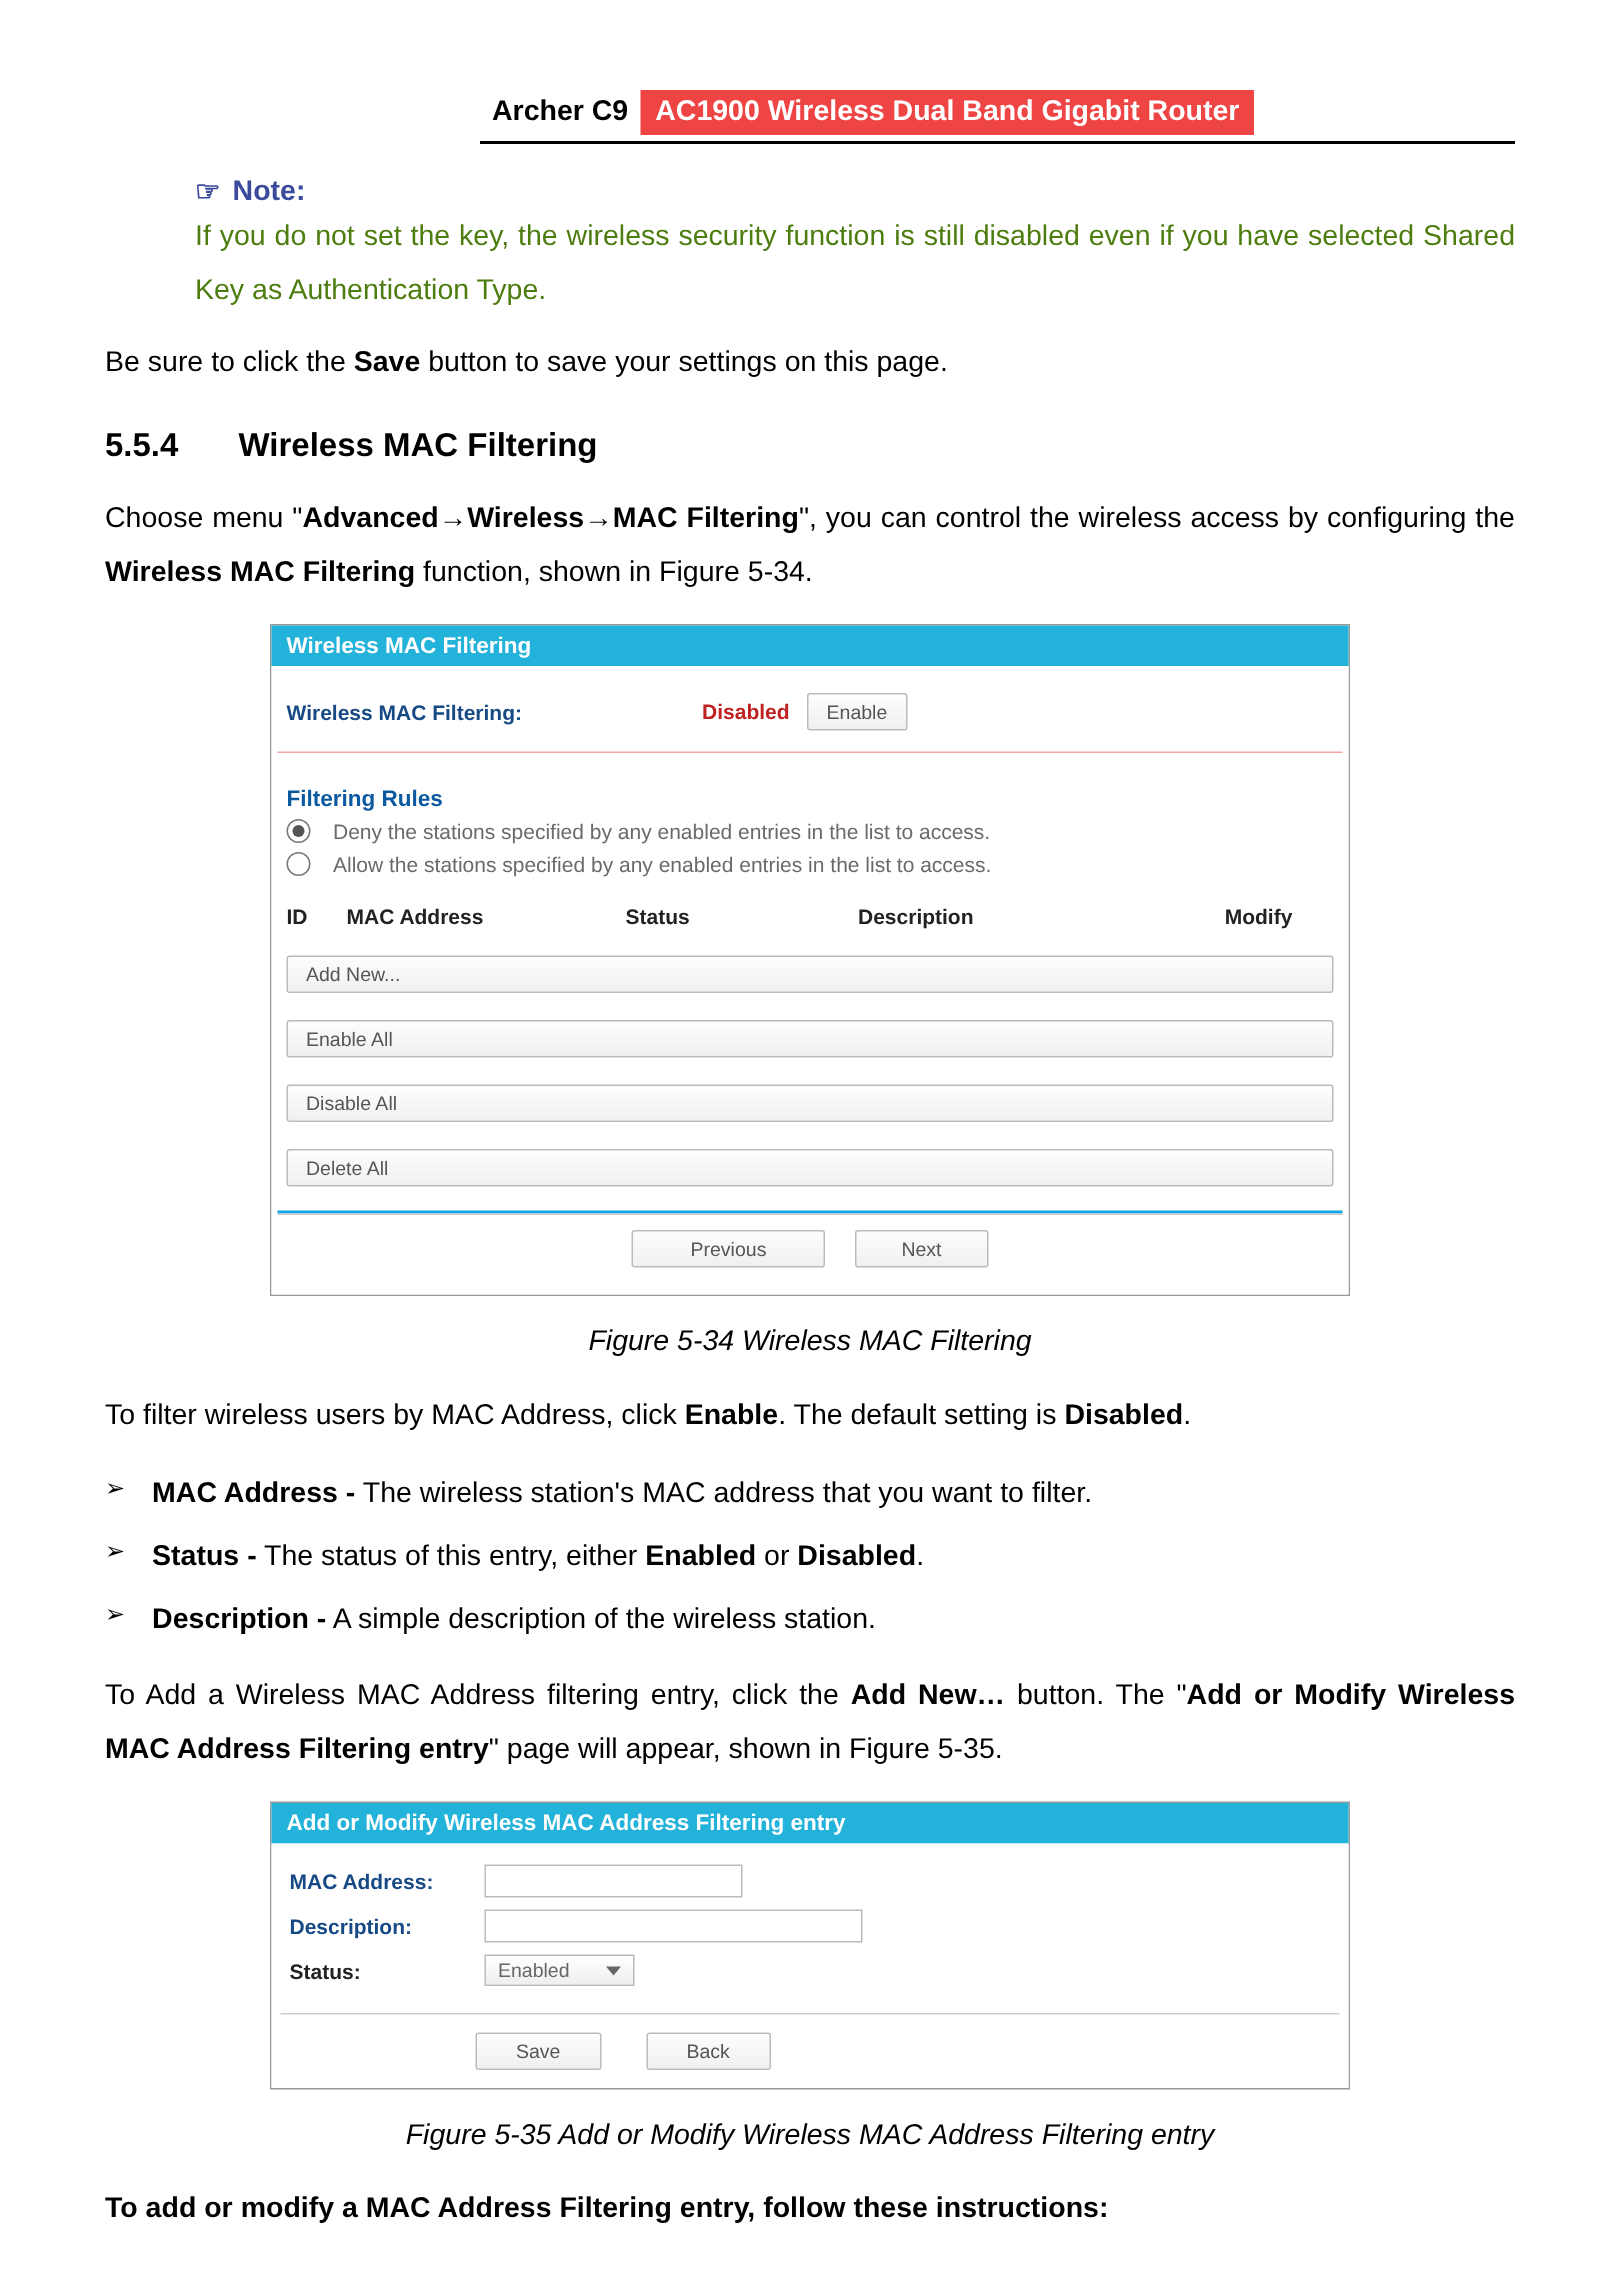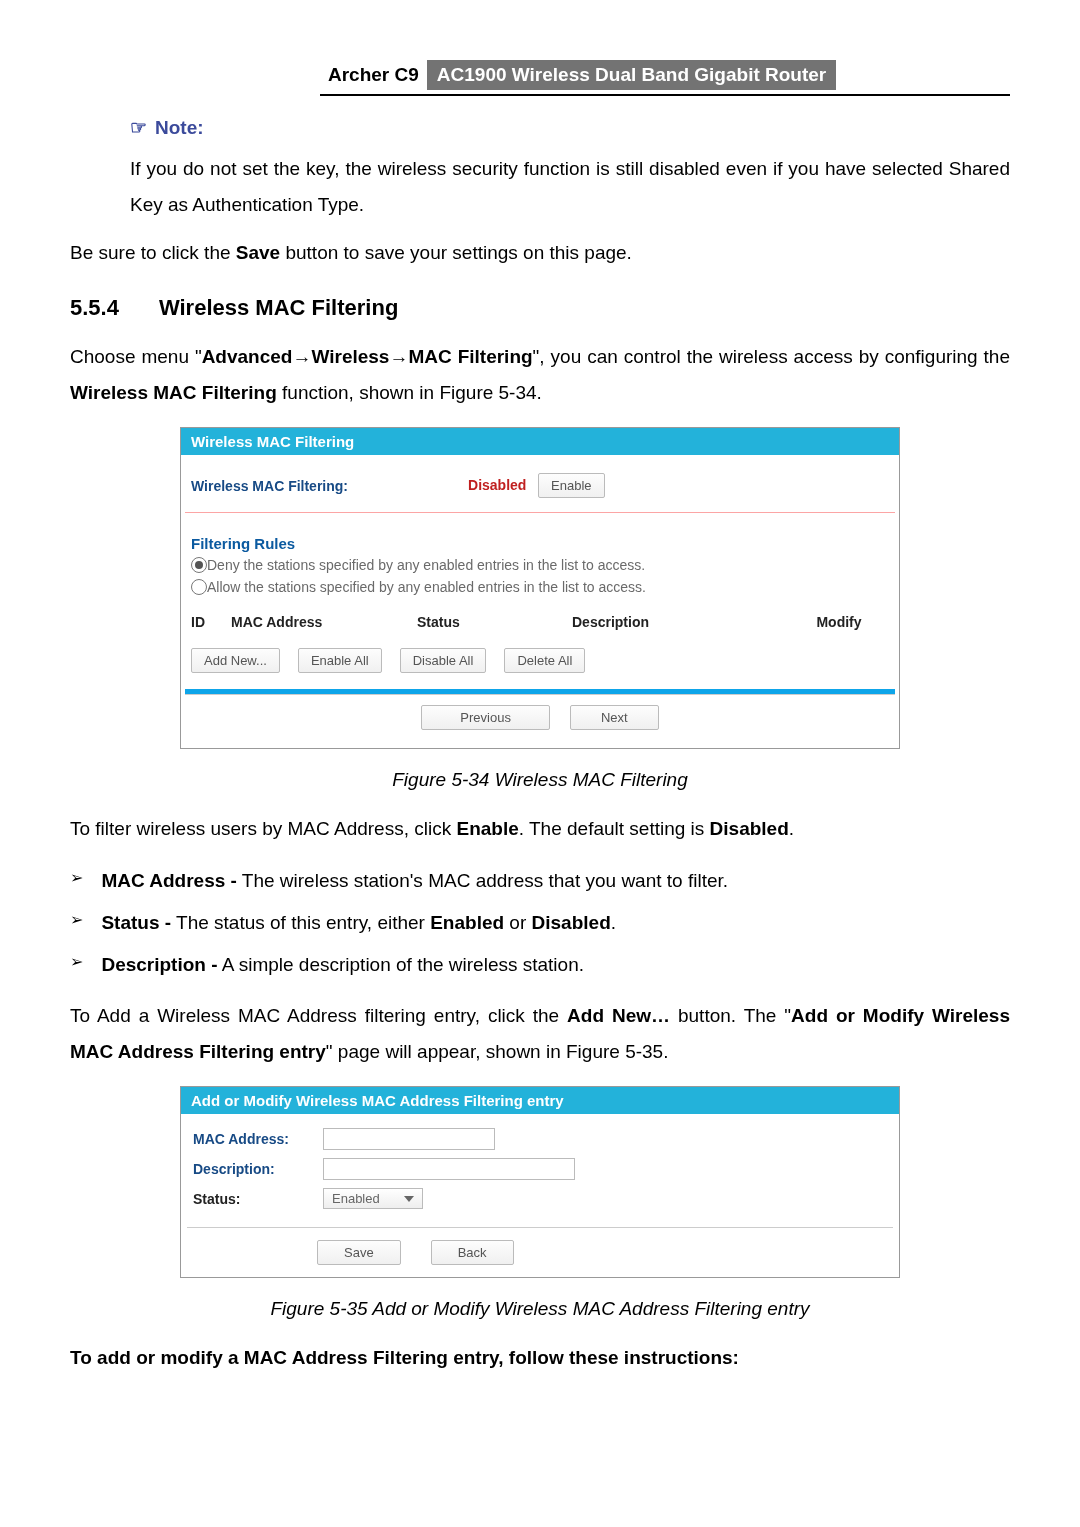--- a/index.html
+++ b/index.html
@@ -25,38 +25,38 @@
     margin-bottom: 20px;
   }
   .header-model {
     font-weight: bold;
     font-size: 19px;
     padding: 2px 8px;
   }
   .header-title {
     font-weight: bold;
     font-size: 19px;
-    background: #737373;
+    background: #ef4444;
     color: #fff;
     padding: 4px 10px;
   }
   .note-heading {
     color: #3b4a9b;
     font-weight: bold;
     font-size: 19px;
     margin-left: 60px;
     display: flex;
     align-items: center;
     gap: 8px;
   }
   .note-body {
-    color: #000000;
+    color: #4d7c0f;
     font-size: 19px;
     line-height: 1.9;
-    margin: 12px 0 12px 60px;
+    margin: 0 0 12px 60px;
     text-align: justify;
   }
   .body-text {
     font-size: 19px;
     line-height: 1.9;
     margin: 4px 0 16px 0;
     text-align: justify;
   }
   .body-text b { font-weight: bold; }
   .section-heading {
@@ -130,21 +130,21 @@
   }
   .subheader {
     color: #0b5aa0;
     font-weight: bold;
     padding: 22px 6px 2px 6px;
     font-size: 15px;
   }
   .rule-line {
     display: flex;
     align-items: center;
-    gap: 0;
+    gap: 15px;
     padding: 3px 6px;
     color: #6a6a6a;
   }
   .table-header {
     display: flex;
     padding: 16px 6px 10px 6px;
     font-weight: bold;
     color: #222;
   }
   .th-id     { width: 40px; }
@@ -271,21 +271,21 @@
       </div>
 
       <div class="table-header">
         <span class="th-id">ID</span>
         <span class="th-mac">MAC Address</span>
         <span class="th-status">Status</span>
         <span class="th-desc">Description</span>
         <span class="th-modify">Modify</span>
       </div>
 
-      <div class="btn-row" style="border-bottom:5px solid #0ea5e9;">
+      <div class="btn-row" style="border-bottom:2px solid #0ea5e9;flex-direction:column;">
         <span class="btn">Add New...</span>
         <span class="btn">Enable All</span>
         <span class="btn">Disable All</span>
         <span class="btn">Delete All</span>
       </div>
 
       <div class="footer-btn-row">
         <span class="btn" style="padding:4px 38px;">Previous</span>
         <span class="btn" style="padding:4px 30px;">Next</span>
       </div>

